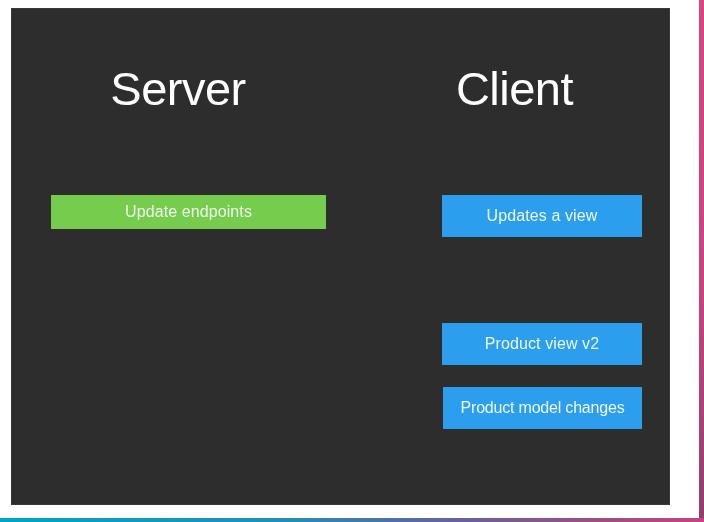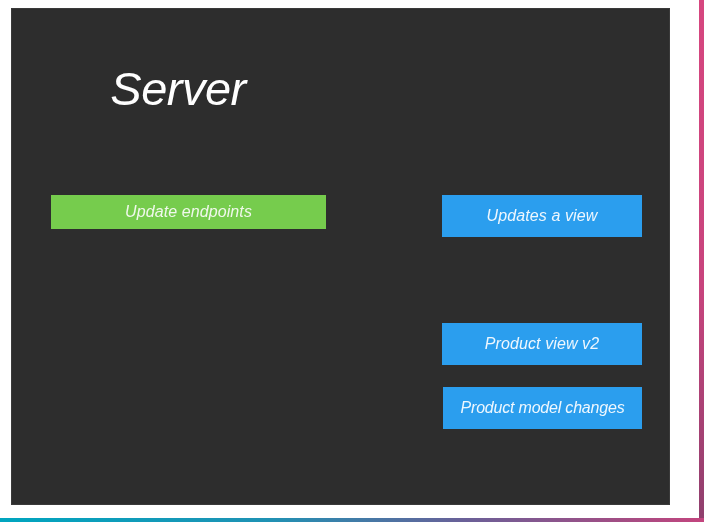--- a/index.html
+++ b/index.html
@@ -58,21 +58,20 @@
     border: 1px solid #3a3a3a;
     box-sizing: border-box;
     overflow: hidden;
   }
 
   
   .column {
     position: absolute;
     top: 0;
     height: 100%;
-    font-style: italic;
   }
   #column-server { left: 0px;   width: 352px; }
   #column-client { left: 352px; width: 307px; }
 
   .column-title {
     position: absolute;
     top: 56px;
     width: 100%;
     text-align: center;
     color: #fefefe;
@@ -130,20 +129,21 @@
 
       <div class="node node-green" id="node-update-endpoints">
         <span class="node-label">Update endpoints</span>
       </div>
 
 
     </div>
 
     <div class="column" id="column-client">
 
+      <div class="column-title">Client</div>
 
       <div class="node node-blue" id="node-updates-view">
         <span class="node-label">Updates a view</span>
       </div>
 
 
       <div class="node node-blue" id="node-product-view-v2">
         <span class="node-label">Product view v2</span>
       </div>
 

